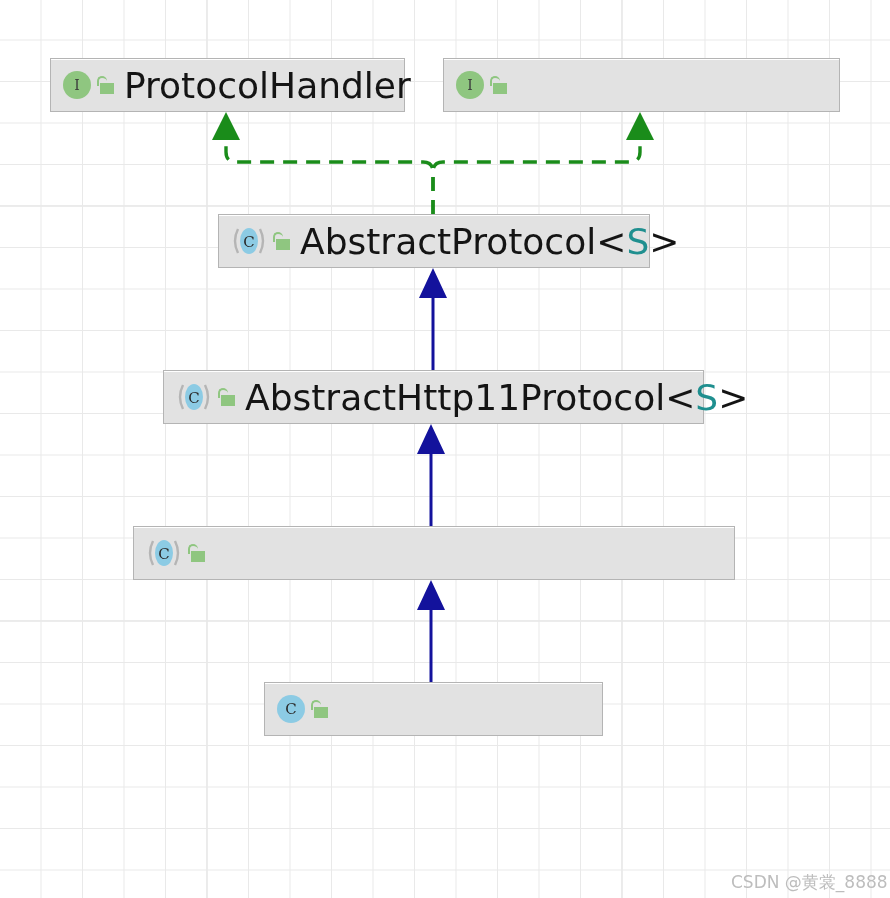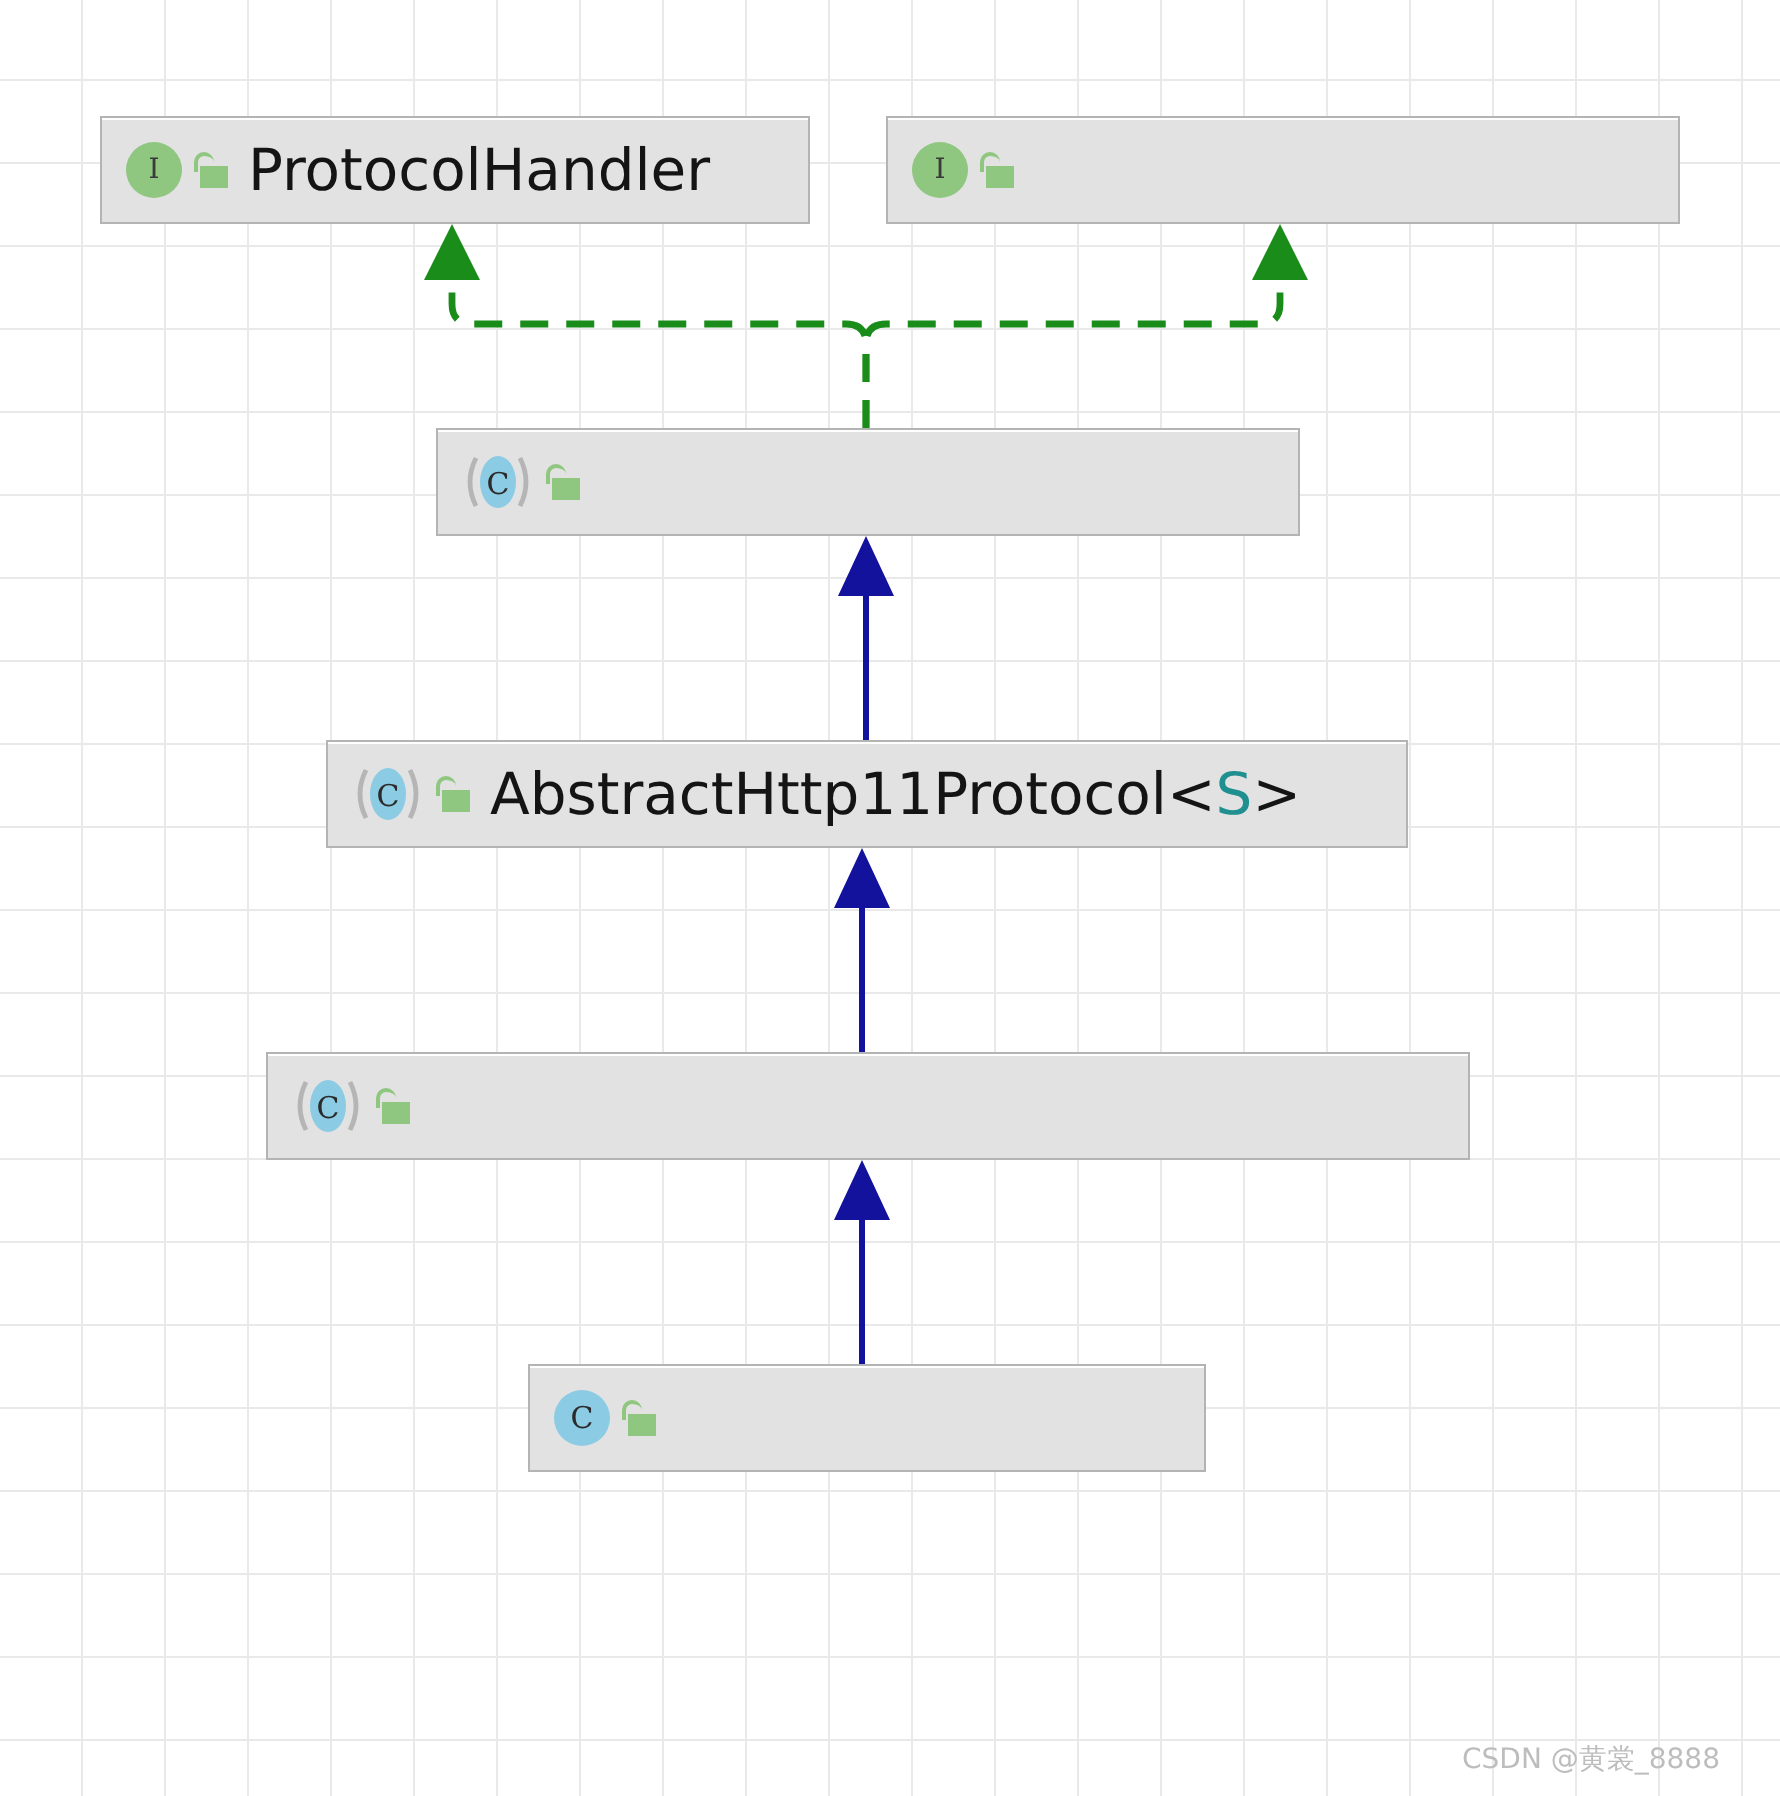--- a/index.html
+++ b/index.html
@@ -41,21 +41,21 @@
     box-sizing: border-box;
     background: #e2e2e2;
     border: 1px solid #b4b4b4;
     box-shadow: 0 1px 0 0 #ffffff inset;
     display: flex;
     align-items: center;
     padding-left: 12px;
     white-space: nowrap;
   }
   .node-label {
-    font-size: 29px;
+    font-size: 36px;
     color: #141414;
     letter-spacing: 0px;
     margin-left: 10px;
     font-family: "DejaVu Sans", sans-serif;
   }
   .generic {
     color: #1f8f8f;
   }
   .angle {
     color: #141414;
@@ -121,21 +121,21 @@
     width: 8px;
     height: 8px;
     border: 2.5px solid #8fc680;
     border-right: none;
     border-bottom: none;
     border-top-left-radius: 5px;
     border-top-right-radius: 5px;
   }
   .watermark {
     position: absolute;
-    font-size: 14px;
+    font-size: 17px;
     color: #bdbdbd;
     font-family: "DejaVu Sans", sans-serif;
     white-space: nowrap;
   }
 </style>
 </head>
 <body>
 
 <div id="canvas">
 
@@ -196,20 +196,21 @@
           <path d="M 29,3 Q 35,15 29,27" fill="none" stroke="#b5b5b5" stroke-width="2.4"></path>
           <ellipse cx="18" cy="15" rx="9" ry="13" fill="#8ccbe4"></ellipse>
           <text x="18" y="21" font-size="15" font-family="DejaVu Serif, serif" fill="#2b2b2b" text-anchor="middle">C</text>
         </svg>
       </span>
       <span class="lock">
         <span class="lock-shackle"></span>
           <span class="lock-body"></span>
       </span>
     </span>
+    <span class="node-label"><span>AbstractProtocol</span><span class="angle">&lt;</span><span class="generic">S</span><span class="angle">&gt;</span></span>
   </div>
 
   <div class="node" style="left:163px; top:370px; width:541px; height:54px;">
     <span class="icon-stack">
       <span class="ico ico-abstract">
         <svg width="36" height="30" viewBox="0 0 36 30" xmlns="http://www.w3.org/2000/svg">
           <path d="M 7,3 Q 1,15 7,27" fill="none" stroke="#b5b5b5" stroke-width="2.4"></path>
           <path d="M 29,3 Q 35,15 29,27" fill="none" stroke="#b5b5b5" stroke-width="2.4"></path>
           <ellipse cx="18" cy="15" rx="9" ry="13" fill="#8ccbe4"></ellipse>
           <text x="18" y="21" font-size="15" font-family="DejaVu Serif, serif" fill="#2b2b2b" text-anchor="middle">C</text>

